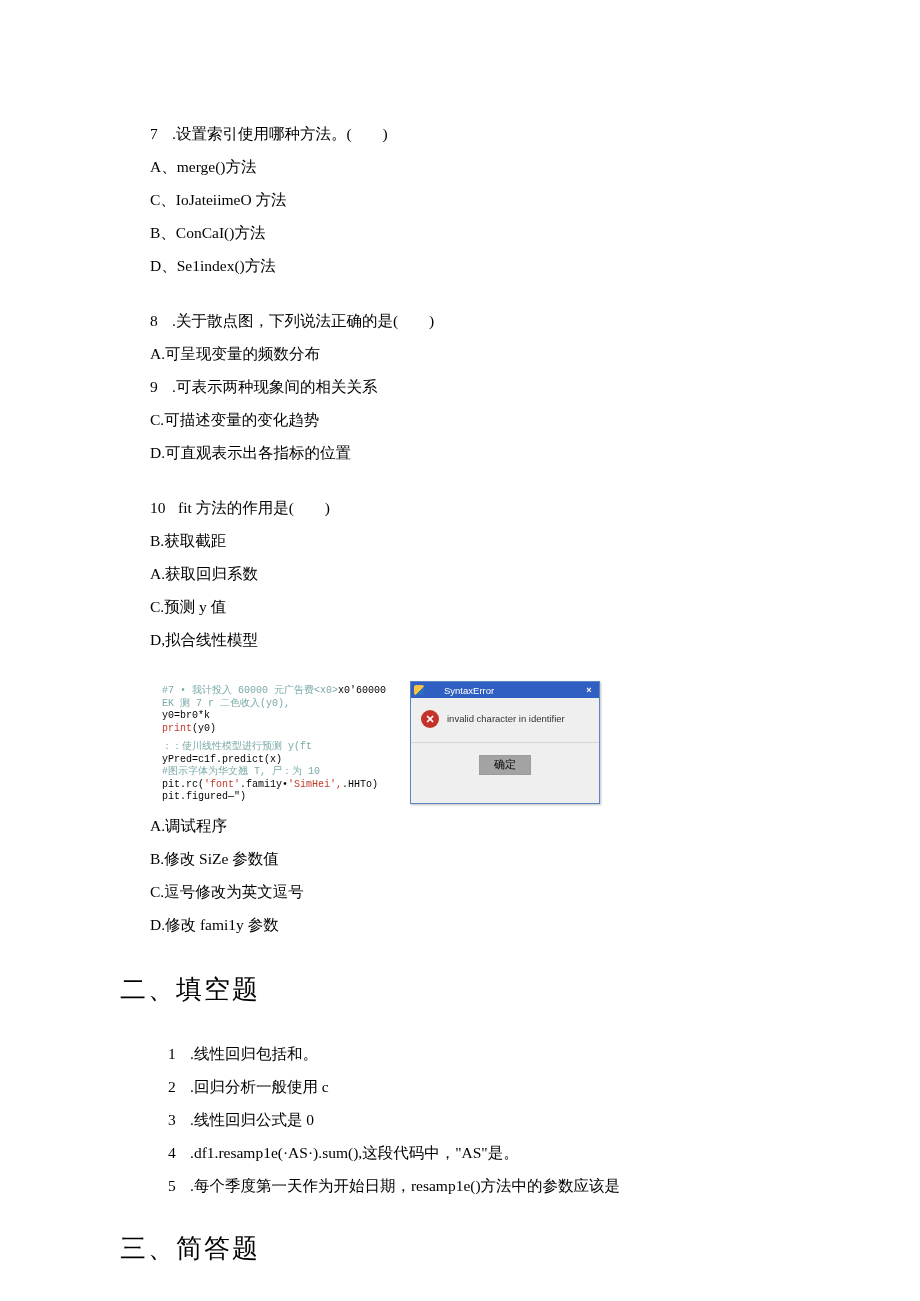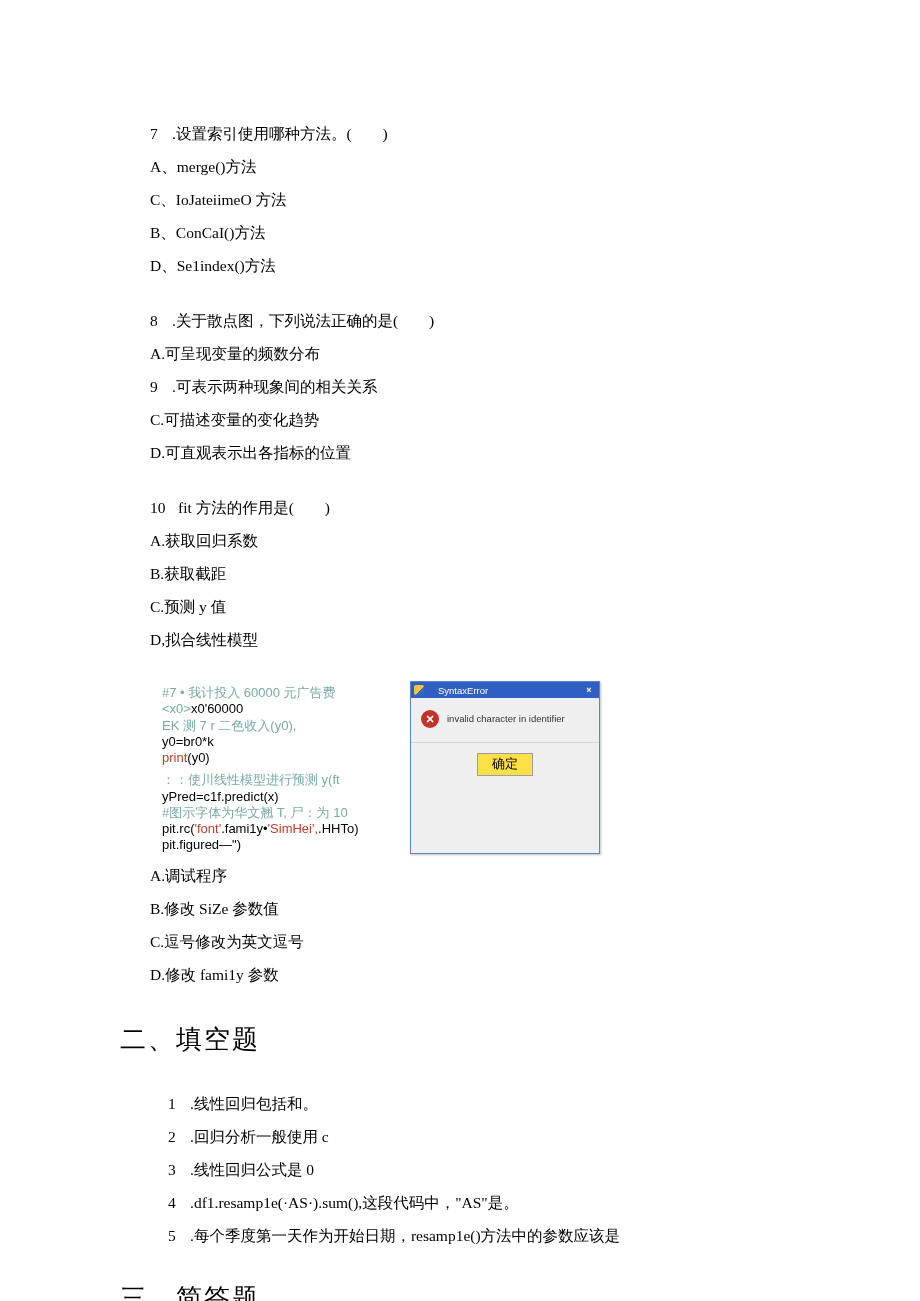--- a/index.html
+++ b/index.html
@@ -12,22 +12,22 @@
       width: 920px;
       padding: 110px 120px 80px 150px;
     }
     .q-block { margin-bottom: 24px; margin-top: 8px; }
     .code-dialog-row {
       display: flex;
       gap: 18px;
       margin: 6px 0 6px 12px;
     }
     .code-block {
-      font-family: Liberation Sans, sans-serif;
-      font-size: 13px;
+      font-family: Liberation Mono, monospace;
+      font-size: 10px;
       line-height: 1.25;
       flex: 0 0 230px;
       padding-top: 6px;
     }
     .code-block .teal { color: #7aa9a9; }
     .code-block .red  { color: #c03a2b; }
     .code-block .black{ color: #000; }
     .dialog {
       width: 190px;
       border: 1px solid #5b85c3;
@@ -39,21 +39,21 @@
     .dialog-titlebar {
       background: #2f5fc2;
       color: #fff;
       display: flex;
       align-items: center;
       justify-content: space-between;
       font-size: 9.5px;
       padding: 2px 4px 2px 3px;
       height: 16px;
     }
-    .dialog-title-left { display: flex; align-items: center; gap: 14px; }
+    .dialog-title-left { display: flex; align-items: center; gap: 20px; }
     .dialog-icon-py {
       width: 10px; height: 10px; border-radius: 2px;
       background: linear-gradient(135deg,#f5c242 55%,#2b6fbf 45%);
       display: inline-block;
     }
     .dialog-close {
       color: #fff; font-weight: bold; font-size: 9px;
       width: 12px; text-align: center;
     }
     .dialog-body {
@@ -73,22 +73,22 @@
     .err-msg {
       font-size: 9.5px; color: #333; line-height: 1.15;
     }
     .dialog-button-row {
       background: #efeff0;
       border-top: 1px solid #d6d6d6;
       text-align: center;
       padding: 4px 0 5px 0;
     }
     .dialog-button {
-      font-size: 13px; padding: 1.5px 14px;
-      background: #fde047;
+      font-size: 11px; padding: 1.5px 14px;
+      background: #a3a3a3;
       border: 1px solid #9d9d9d;
       cursor: pointer;
     }
     .section-head {
       font-family: "SimSun","宋体",serif;
       font-size: 26px;
       letter-spacing: 2px;
       margin: 22px 0 22px -30px;
     }
     .fill-list, .ans-list { padding-left: 18px; }
@@ -109,22 +109,22 @@
 <div class="q-block">
   <div class="row"><span class="sub-prefix">8</span><span>.关于散点图，下列说法正确的是(  )</span></div>
   <div class="row">A.可呈现变量的频数分布</div>
   <div class="row"><span class="sub-prefix">9</span><span>.可表示两种现象间的相关关系</span></div>
   <div class="row">C.可描述变量的变化趋势</div>
   <div class="row">D.可直观表示出各指标的位置</div>
 </div>
 
 <div class="q-block">
   <div class="row"><span class="sub-prefix" style="min-width:28px">10</span><span>fit 方法的作用是(  )</span></div>
+  <div class="row">B.获取截距</div>
   <div class="row">A.获取回归系数</div>
-  <div class="row">B.获取截距</div>
   <div class="row">C.预测 y 值</div>
   <div class="row">D,拟合线性模型</div>
 </div>
 
 <div class="q-block">
 
   <div class="code-dialog-row">
     <div class="code-block">
       <div><span class="teal">#7 • 我计投入 60000 元广告费&lt;x0&gt;</span><span class="black">x0'60000</span></div>
       <div class="teal"> EK 测 7 r 二色收入(y0),</div>

